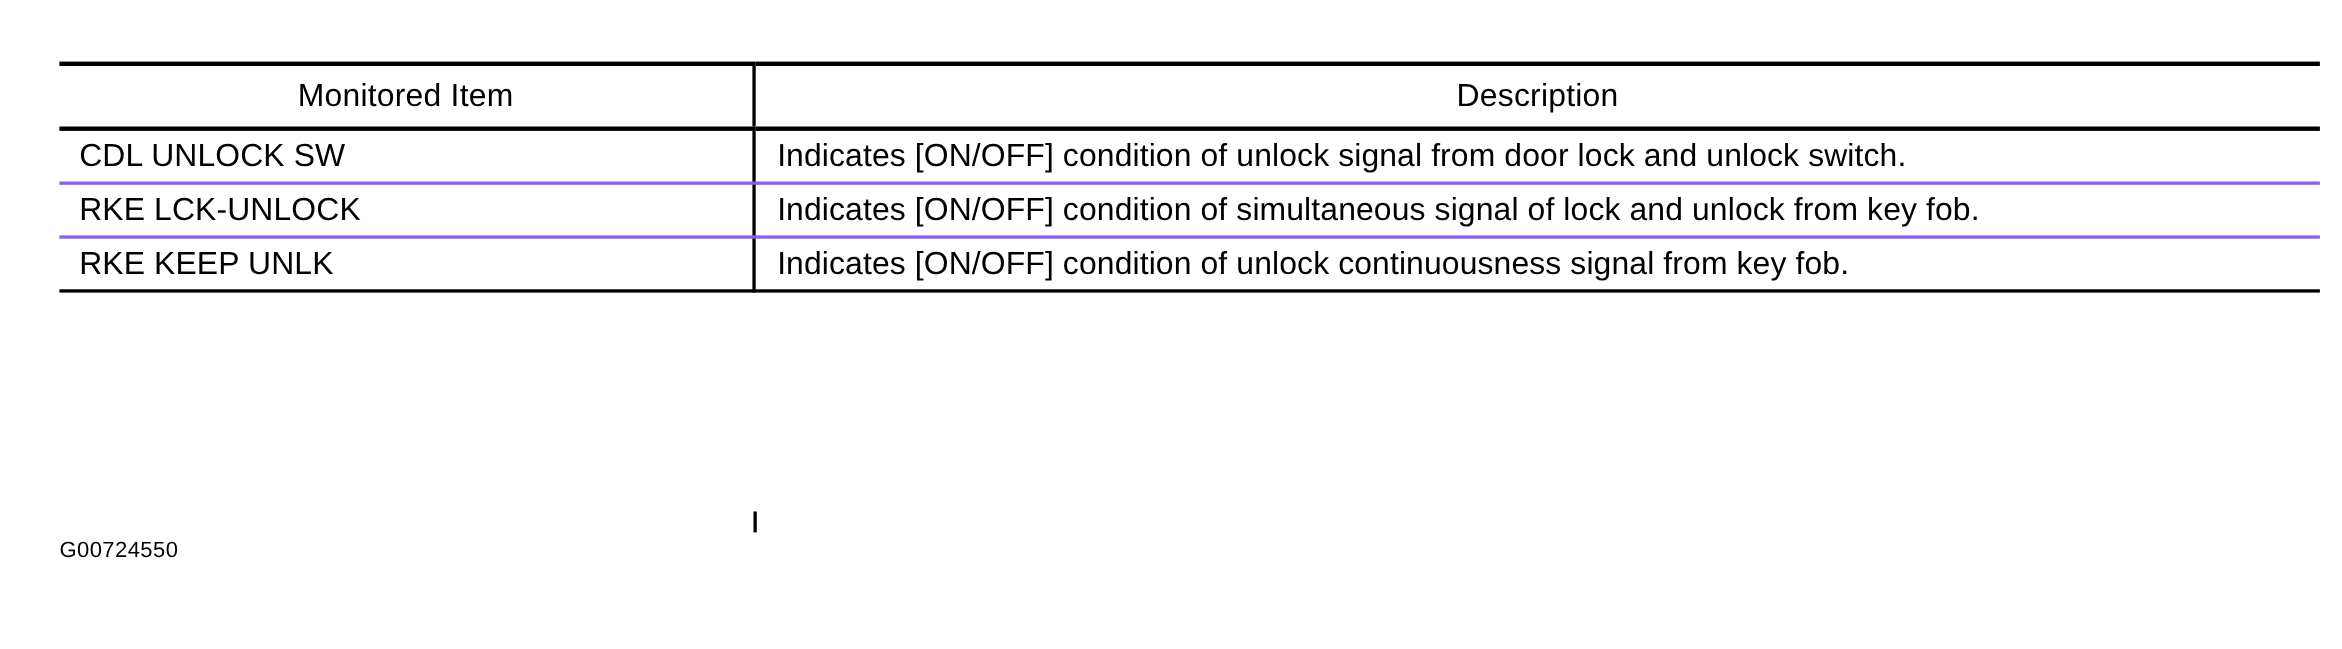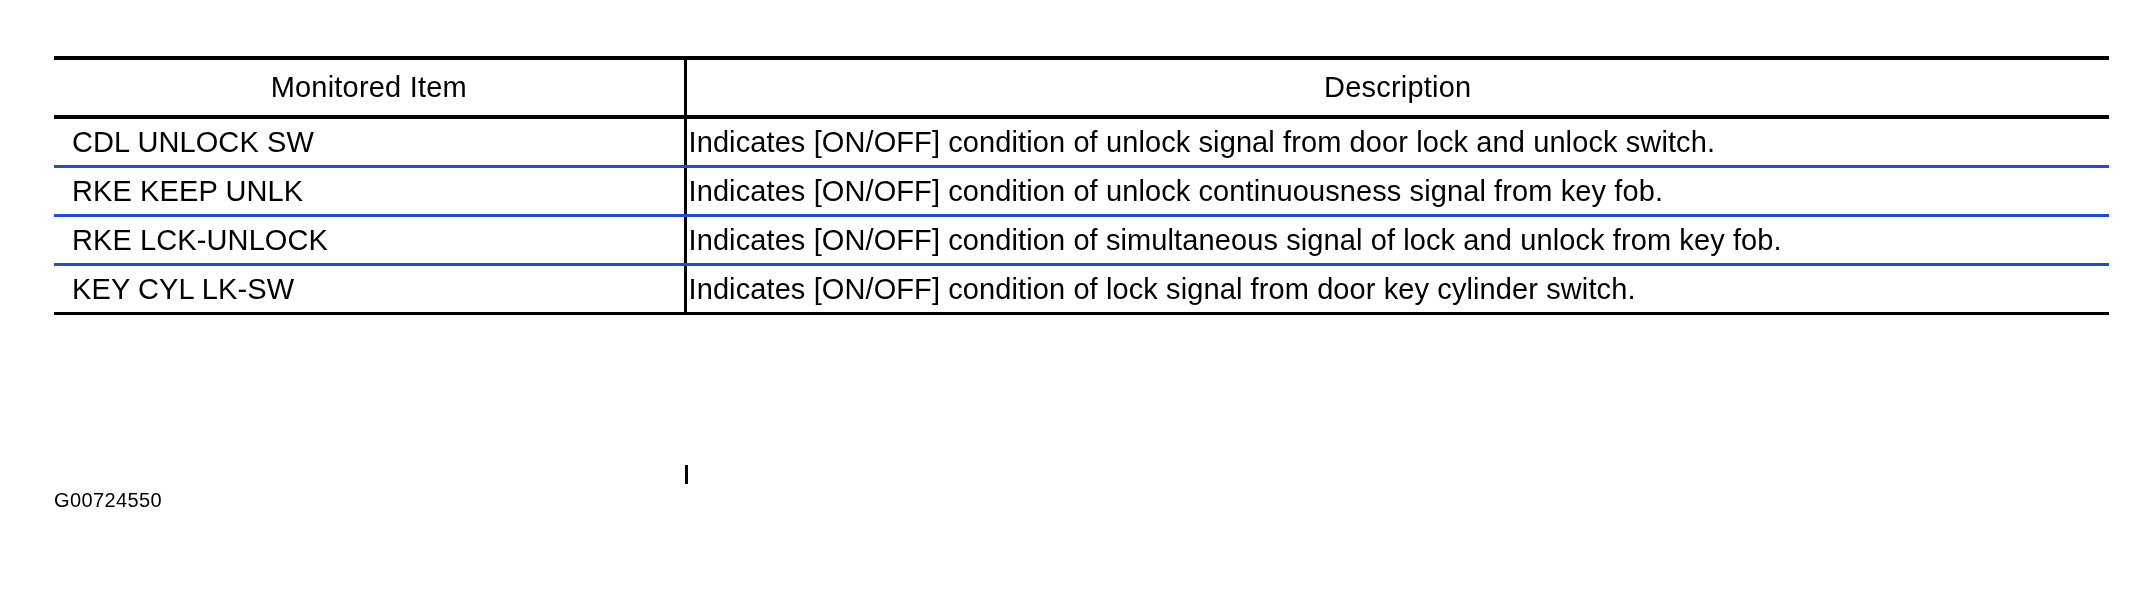--- a/index.html
+++ b/index.html
@@ -60,29 +60,29 @@
   }
 
   
   tbody td {
     font-size: 29px;
     line-height: 1;
     padding: 0;
     height: 46px;
     vertical-align: middle;
     text-align: left;
-    border-bottom: 3px solid #1d4ed8;
+    border-bottom: 3px solid #8b5cf6;
     letter-spacing: 0.1px;
   }
   tbody td.td-item {
     border-right: 3px solid #000;
     padding-left: 18px;
   }
   tbody td.td-desc {
-    padding-left: 2px;
+    padding-left: 20px;
   }
   tbody tr:last-child td {
     border-bottom: 3px solid #000;
   }
 
   
   .divider-tail {
     position: absolute;
     left: 668px;
     top: 465px;
@@ -118,30 +118,26 @@
           <th class="th-item">Monitored Item</th>
           <th class="th-desc">Description</th>
         </tr>
       </thead>
       <tbody>
         <tr>
           <td class="td-item">CDL UNLOCK SW</td>
           <td class="td-desc">Indicates [ON/OFF] condition of unlock signal from door lock and unlock switch.</td>
         </tr>
         <tr>
-          <td class="td-item">RKE KEEP UNLK</td>
-          <td class="td-desc">Indicates [ON/OFF] condition of unlock continuousness signal from key fob.</td>
-        </tr>
-        <tr>
           <td class="td-item">RKE LCK-UNLOCK</td>
           <td class="td-desc">Indicates [ON/OFF] condition of simultaneous signal of lock and unlock from key fob.</td>
         </tr>
         <tr>
-          <td class="td-item">KEY CYL LK-SW</td>
-          <td class="td-desc">Indicates [ON/OFF] condition of lock signal from door key cylinder switch.</td>
+          <td class="td-item">RKE KEEP UNLK</td>
+          <td class="td-desc">Indicates [ON/OFF] condition of unlock continuousness signal from key fob.</td>
         </tr>
       </tbody>
     </table>
   </div>
 
   <div class="divider-tail"></div>
 
   <div class="figure-code">G00724550</div>
 
 </div>

